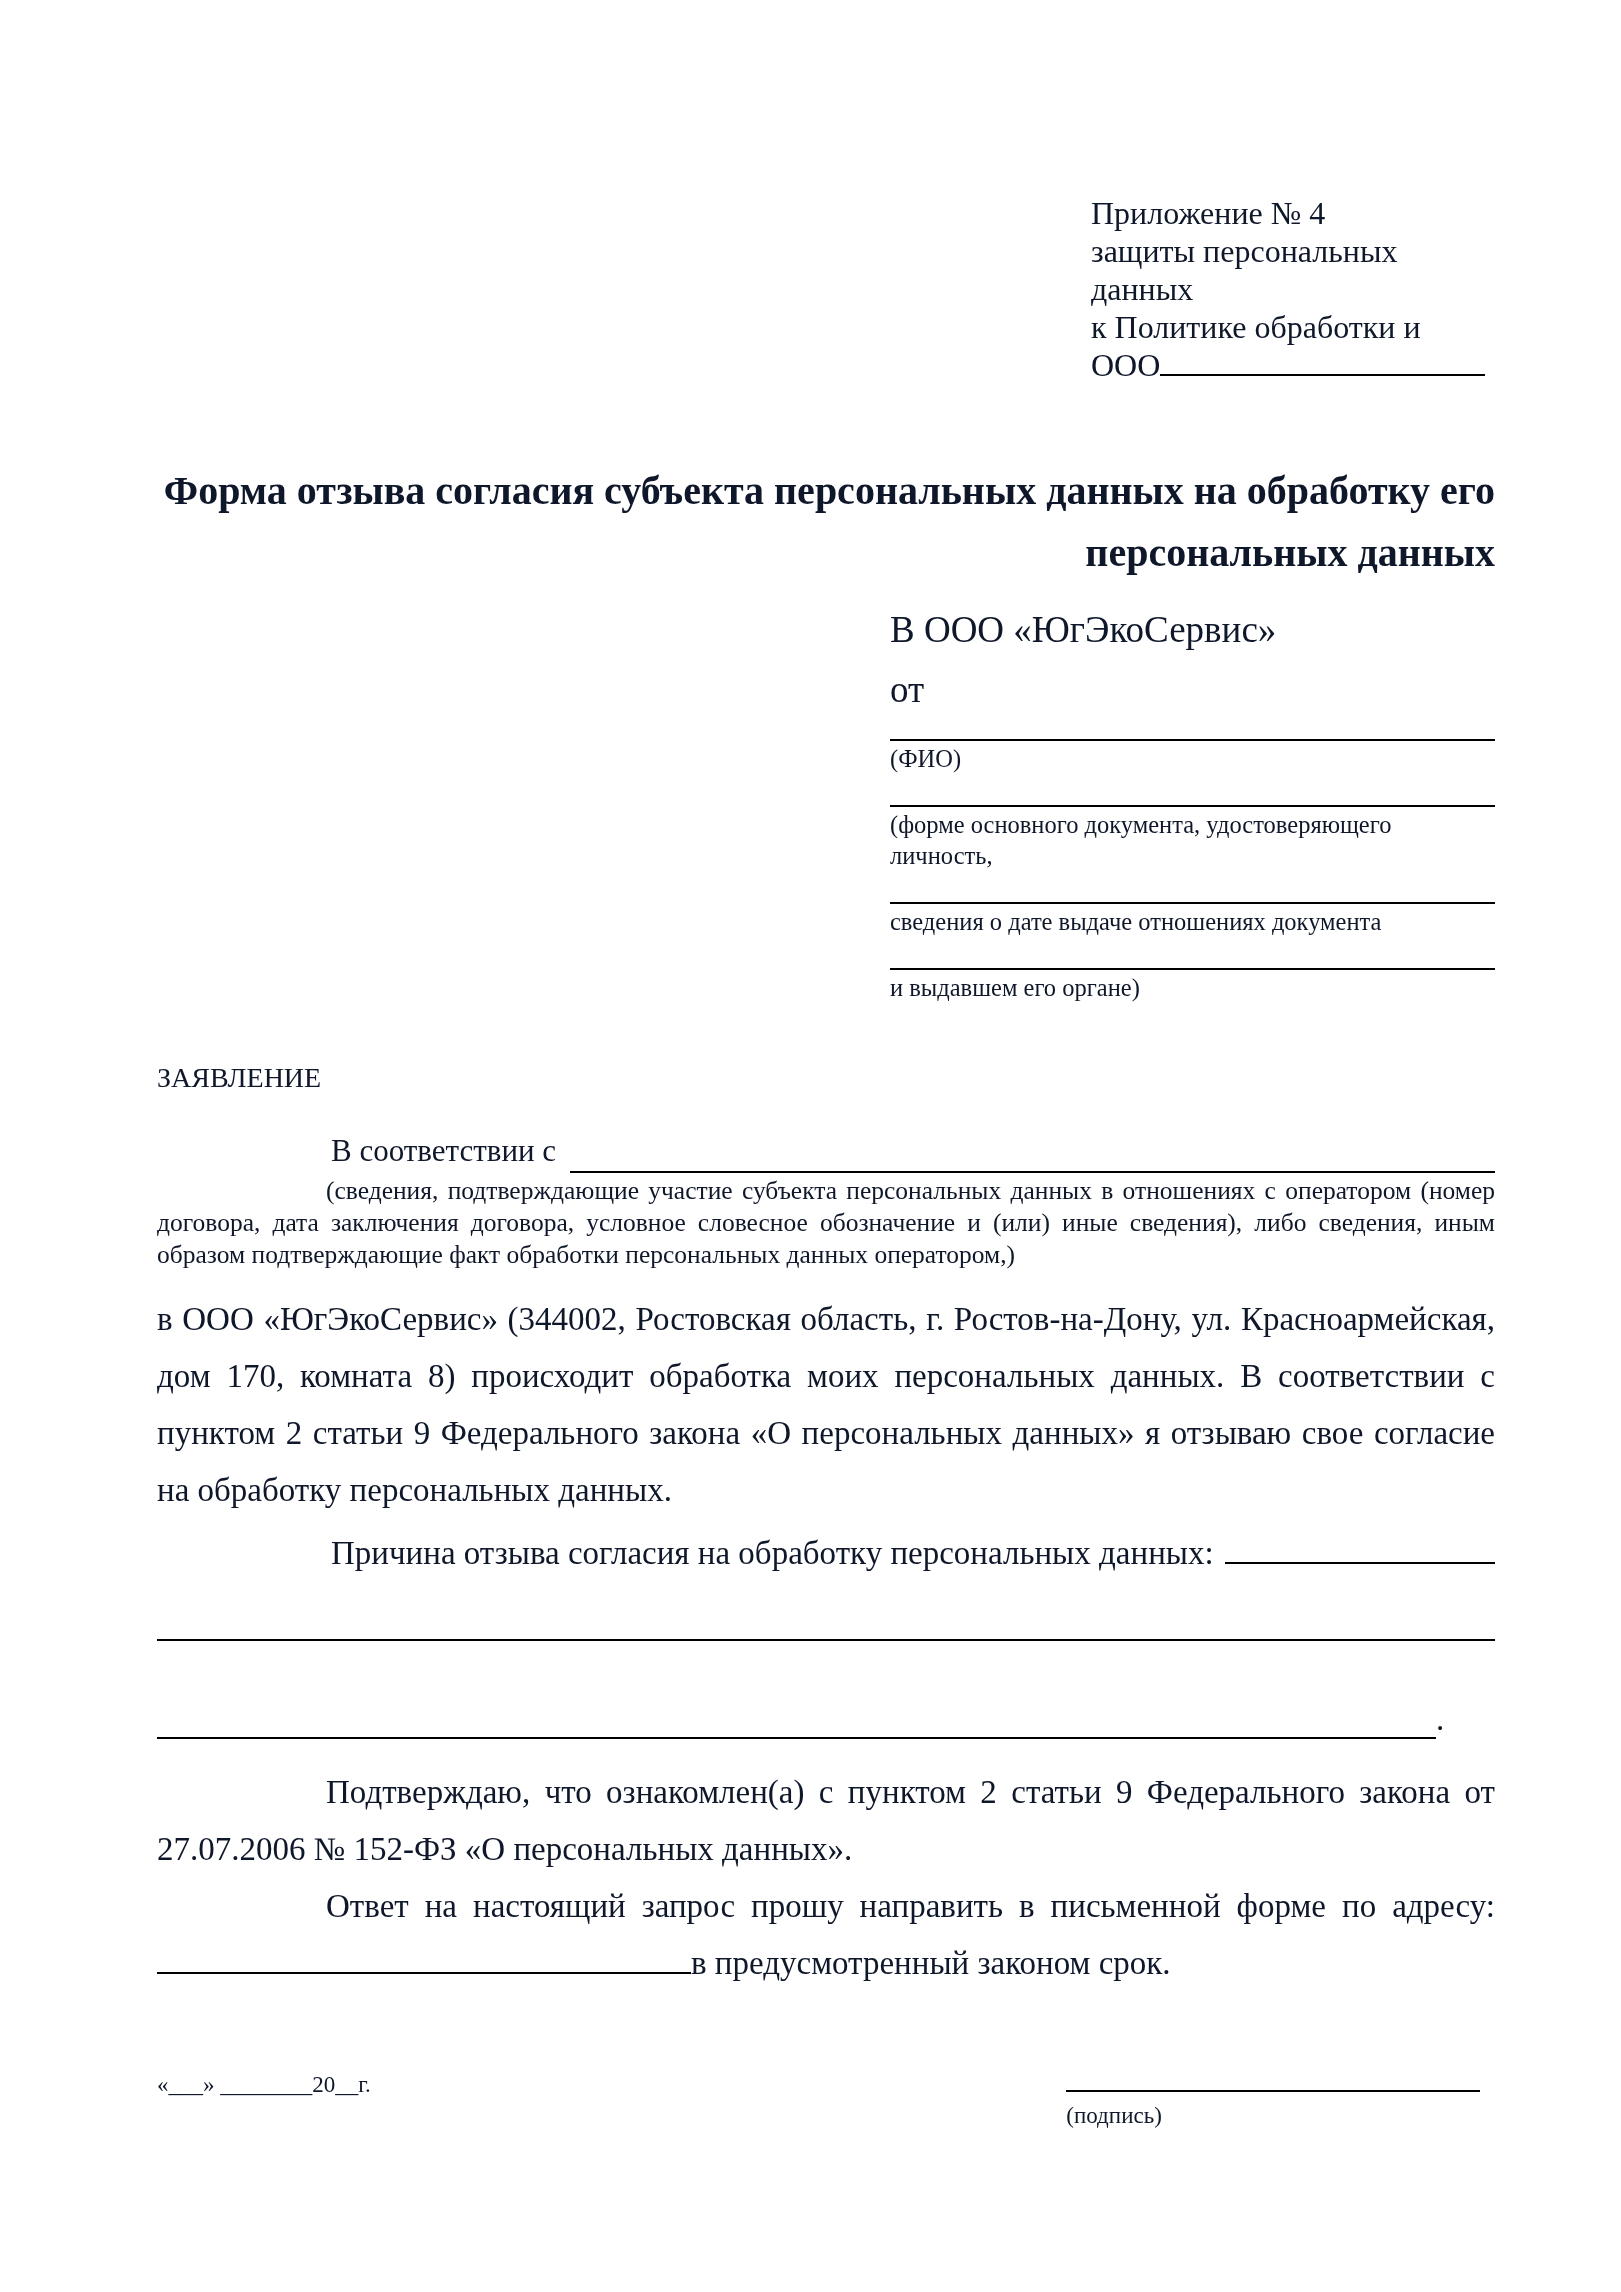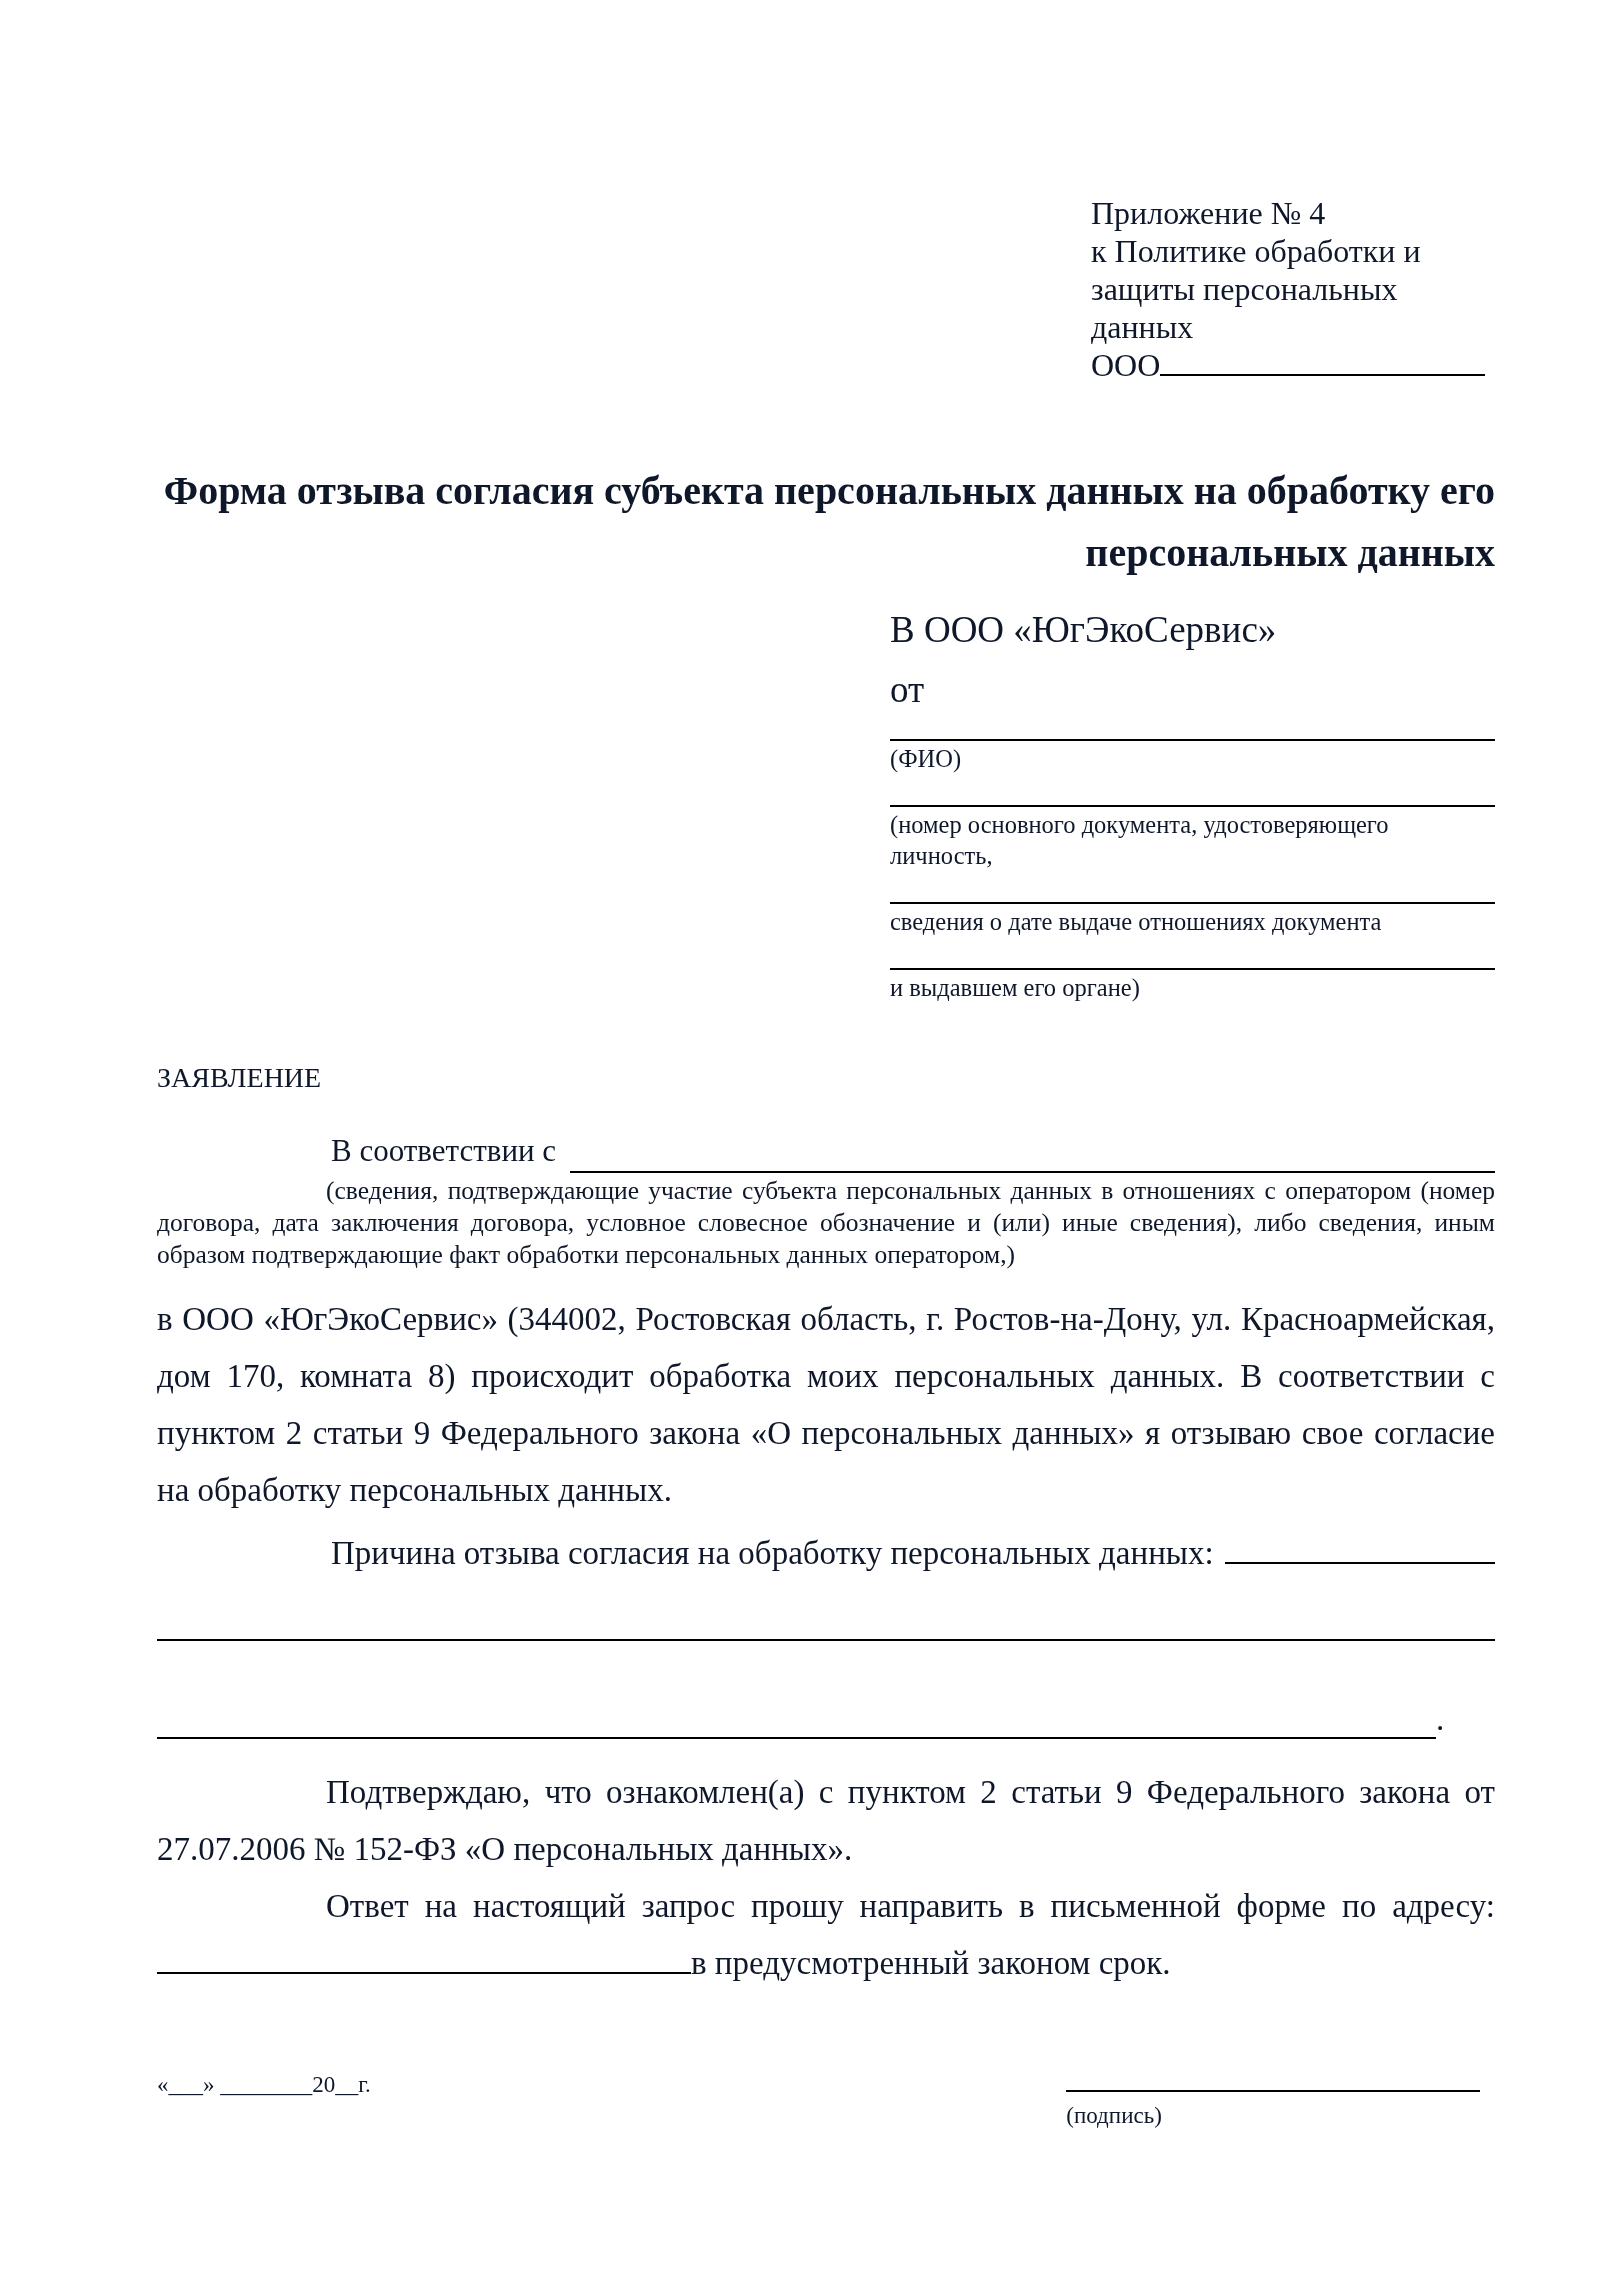--- a/index.html
+++ b/index.html
@@ -192,34 +192,34 @@
   }
 </style>
 </head>
 <body>
 
 <div class="page">
   <div class="content">
 
     <div class="annex">
       <div>Приложение № 4</div>
+      <div>защиты персональных данных</div>
       <div>к Политике обработки и</div>
-      <div>защиты персональных данных</div>
       <div class="company-line"><span>ООО</span><span class="blank"></span></div>
     </div>
 
     <div class="title">Форма отзыва согласия субъекта персональных данных на обработку его персональных данных</div>
 
     <div class="recipient">
       <div>В ООО «ЮгЭкоСервис»</div>
       <div class="from-label">от</div>
       <div class="rule-line first"></div>
       <div class="caption">(ФИО)</div>
       <div class="rule-line"></div>
-      <div class="caption">(номер основного документа, удостоверяющего личность,</div>
+      <div class="caption">(форме основного документа, удостоверяющего личность,</div>
       <div class="rule-line"></div>
       <div class="caption">сведения о дате выдаче отношениях документа</div>
       <div class="rule-line"></div>
       <div class="caption">и выдавшем его органе)</div>
     </div>
 
     <div class="statement-heading">ЗАЯВЛЕНИЕ</div>
 
     <div class="accordance">
       <span class="prefix">В соответствии с</span>

